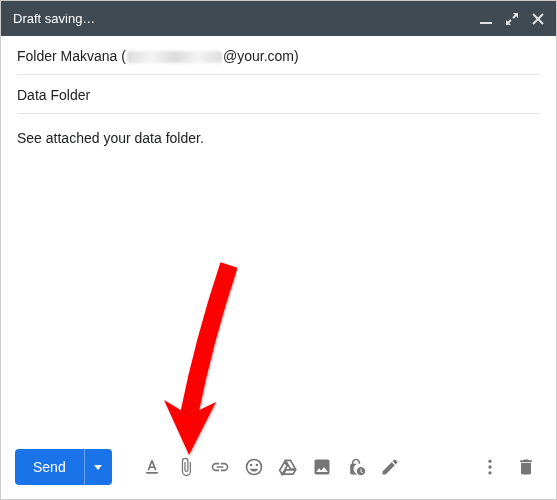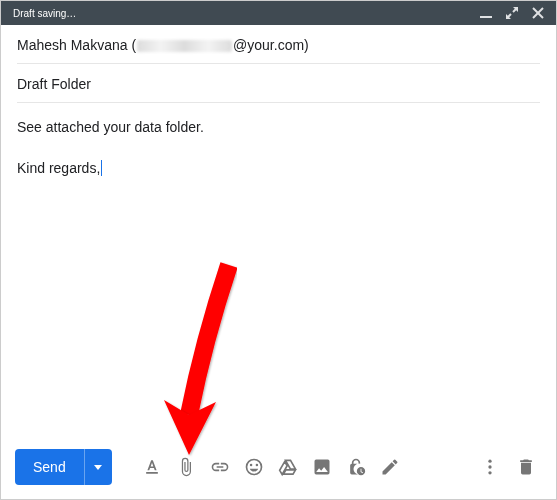--- a/index.html
+++ b/index.html
@@ -17,22 +17,22 @@
       display: flex;
       flex-direction: column;
       background: #fff;
     }
     .titlebar {
       background: #404a52;
       color: #fff;
       display: flex;
       align-items: center;
       padding: 0 12px;
-      height: 24px;
-      font-size: 10px;
+      height: 35px;
+      font-size: 13px;
     }
     .titlebar .title { flex: 1; font-weight: 500; }
     .titlebar .win-controls { display: flex; gap: 14px; align-items: center; }
     .titlebar .win-btn { cursor: pointer; color: #dfe1e3; display: flex; }
     .fields {
       padding: 0 16px;
     }
     .field-row {
       border-bottom: 1px solid #e6e6e6;
       padding: 12px 0 10px;
@@ -144,29 +144,28 @@
         <svg width="12" height="12" viewBox="0 0 12 12" stroke="currentColor" stroke-width="2">
             <line x1="1" y1="1" x2="11" y2="11"></line>
             <line x1="11" y1="1" x2="1" y2="11"></line>
           </svg>
       </span>
     </div>
   </div>
 
   <div class="fields">
     <div class="field-row">
-      <span>Mahesh Makvana</span>
+      <span>Folder Makvana</span>
       <span> (</span><span class="redacted"></span><span>@your.com)</span>
     </div>
-    <div class="field-row">Draft Folder</div>
+    <div class="field-row">Data Folder</div>
   </div>
 
   <div class="body-area">
     <p>See attached your data folder.</p>
-    <p><span>Kind regards,</span><span class="cursor"></span></p>
   </div>
 
   <div class="footer">
     <div class="send-group">
       <button class="send-btn">Send</button>
       <button class="send-more">
         <svg width="8" height="5" viewBox="0 0 8 5">
             <path d="M0 0 L4 5 L8 0 Z" fill="#fff"></path>
           </svg>
       </button>

